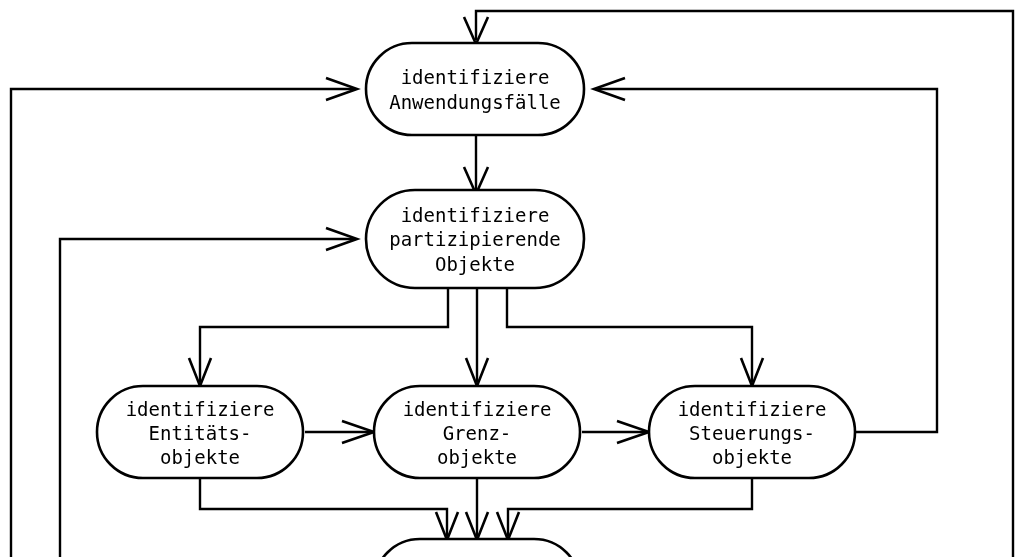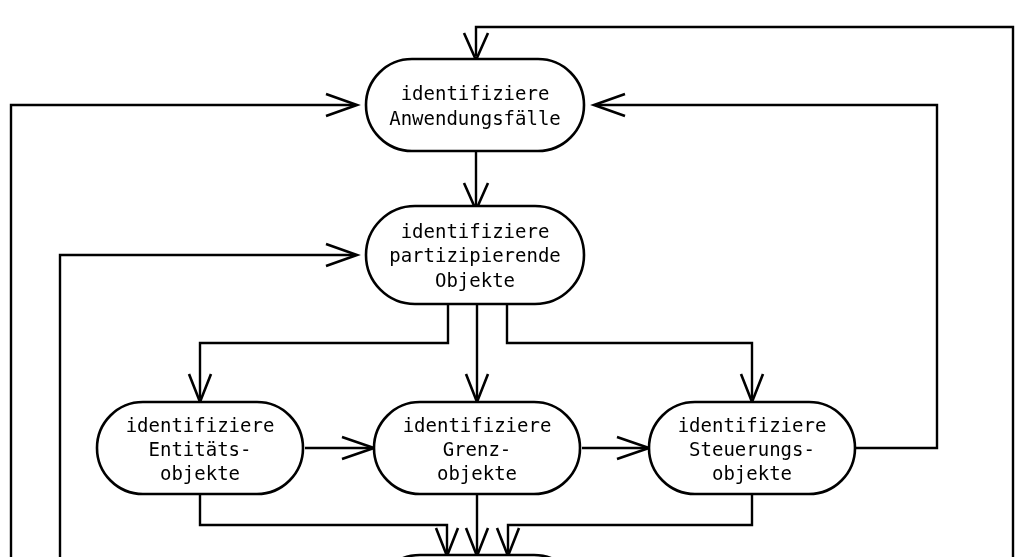--- a/index.html
+++ b/index.html
@@ -10,21 +10,20 @@
   body {
     width: 1024px;
     height: 557px;
     overflow: hidden;
     font-family: "DejaVu Sans Mono", "Liberation Mono", monospace;
   }
   #diagram-root {
     position: relative;
     width: 1024px;
     height: 490px;
-    margin-top: 16px;
   }
   svg#flowchart {
     display: block;
     width: 1024px;
     height: 557px;
   }
   .node-shape {
     fill: #ffffff;
     stroke: #000000;
     stroke-width: 2.6;

